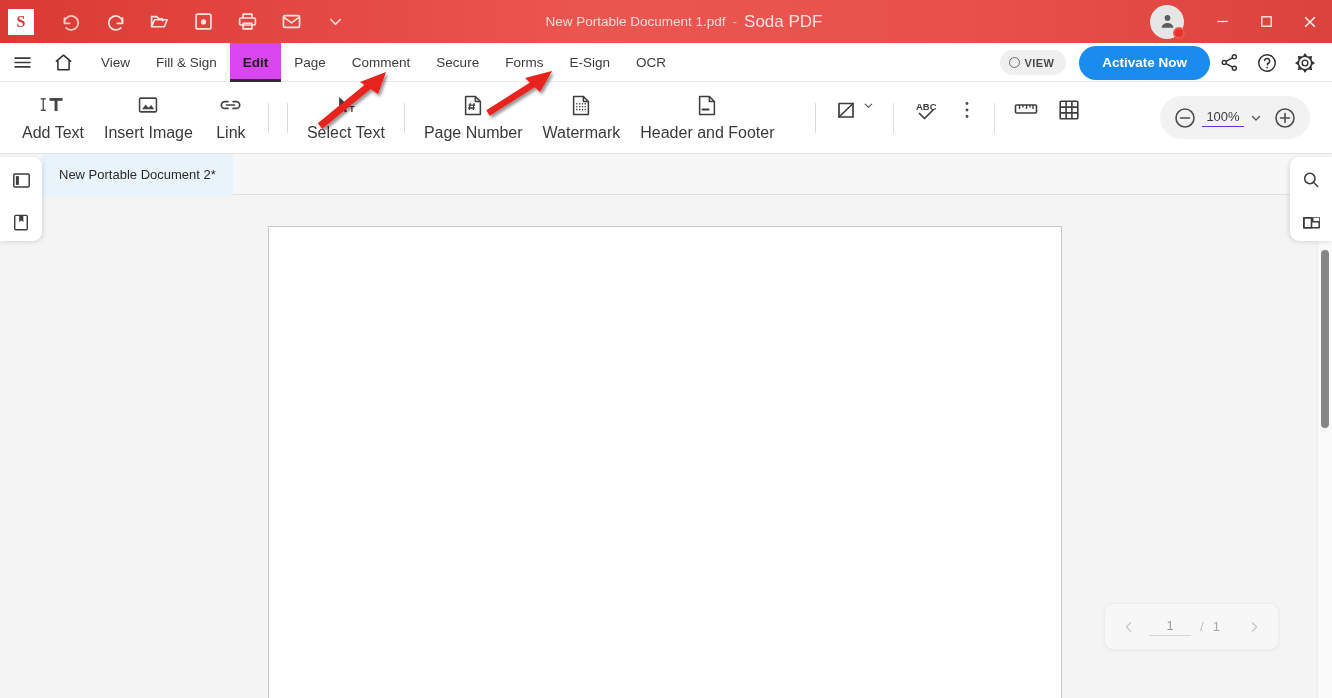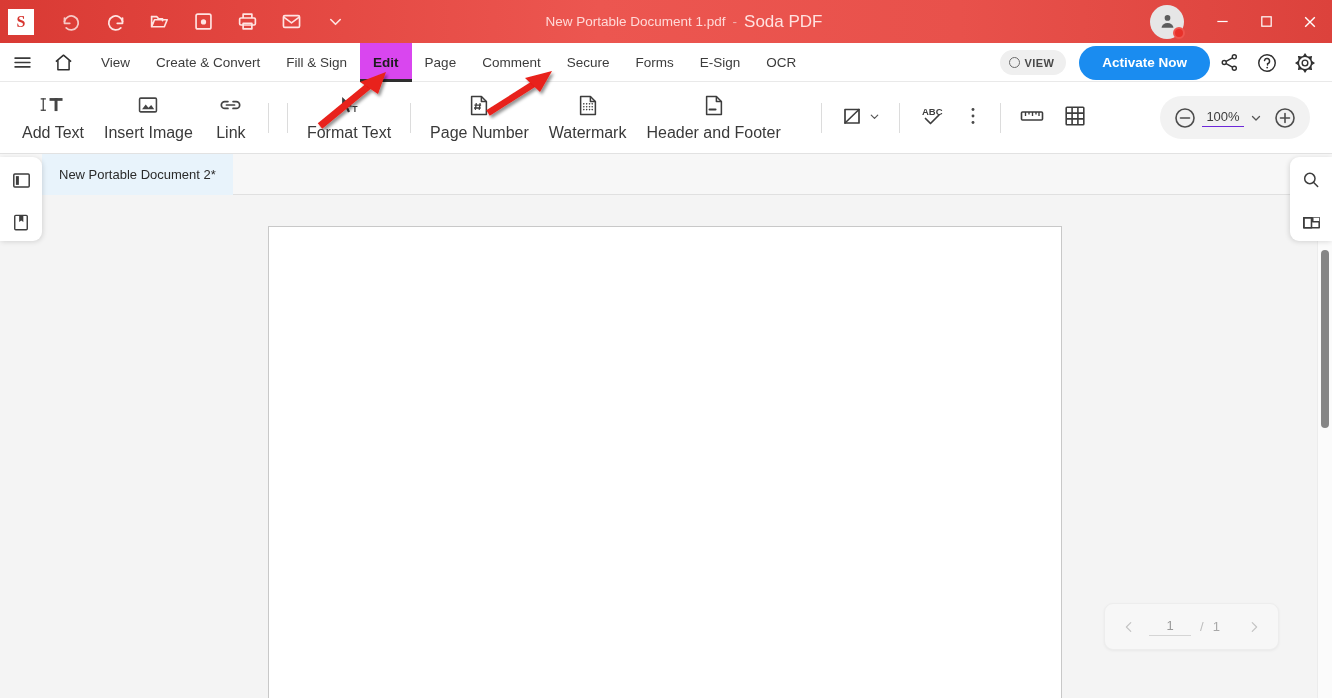--- a/index.html
+++ b/index.html
@@ -101,21 +101,21 @@
   .rb-item {
     display: flex; flex-direction: column; align-items: center; justify-content: center;
     min-width: 56px; height: 62px; padding: 0 10px; cursor: pointer; gap: 7px;
   }
   .rb-ico { height: 24px; display: flex; align-items: center; justify-content: center; }
   .rb-label { font-size: 16px; color: #3a3a3a; white-space: nowrap; text-align: right; }
   .rb-item.disabled { cursor: default; }
   .rb-item.disabled .rb-label { color: #bbbbbb; }
   .rb-sep { width: 1px; height: 30px; background: #dcdcdc; margin: 0 9px; }
   .rb-ibtn {
-    display: flex; align-items: center; justify-content: center;
+    display: flex; align-items: flex-start; justify-content: center;
     height: 40px; padding: 0 9px; cursor: pointer; gap: 4px;
   }
   .zoom-group {
     position: absolute; right: 22px; top: 14px;
     display: flex; align-items: center; gap: 0;
     background: #f2f2f2; border-radius: 22px; height: 43px; padding: 0 8px;
   }
   .zoom-btn { width: 34px; height: 34px; display:flex; align-items:center; justify-content:center; cursor: pointer; }
   .zoom-val {
     font-size: 13px; color: #3d3d3d; min-width: 42px; text-align: center;
@@ -286,23 +286,20 @@
     <div class="home-btn">
       <svg width="21" height="21" viewBox="0 0 24 24" fill="none" stroke="#2e2e2e" stroke-width="1.7" stroke-linejoin="round">
         <path d="M3.3 11 L12 3.6 L20.7 11"></path>
           <path d="M5.6 9.3 V20.2 H18.4 V9.3"></path>
       </svg>
     </div>
 
     <div class="menu-items">
       <div class="menu-item">
           <span>View</span>
-        </div>
-      <div class="menu-item">
-          <span>Create &amp; Convert</span>
         </div>
       <div class="menu-item">
           <span>Fill &amp; Sign</span>
         </div>
       <div class="menu-item active">
           <span>Edit</span>
         </div>
       <div class="menu-item">
           <span>Page</span>
         </div>
@@ -397,21 +394,21 @@
 
     <div class="rb-sep"></div>
 
     <div class="rb-item">
       <span class="rb-ico">
         <svg width="26" height="22" viewBox="0 0 26 24" fill="#3d3d3d">
           <path d="M5.5 3.2 L5.5 18.5 L9.4 14.9 L11.9 20.2 L14.1 19.1 L11.6 14 L16.6 13.6 z"></path>
           <text x="16.5" y="19.5" font-size="9.5" font-family="Liberation Sans, sans-serif" font-weight="bold" fill="#3d3d3d">T</text>
         </svg>
       </span>
-      <span class="rb-label">Format Text</span>
+      <span class="rb-label">Select Text</span>
     </div>
 
     <div class="rb-sep"></div>
 
     <div class="rb-item">
       <span class="rb-ico">
         <svg width="22" height="23" viewBox="0 0 22 24" fill="none" stroke="#3d3d3d" stroke-width="1.6" stroke-linejoin="round">
           <path d="M3.3 2.6 H13.5 L18.7 7.8 V21.4 H3.3 z"></path>
           <path d="M13.5 2.6 V7.8 H18.7"></path>
           <path d="M8.2 9.6 L7.2 16.6 M12.2 9.6 L11.2 16.6 M6.2 11.6 H13.2 M5.8 14.6 H12.8" stroke-width="1.35"></path>

